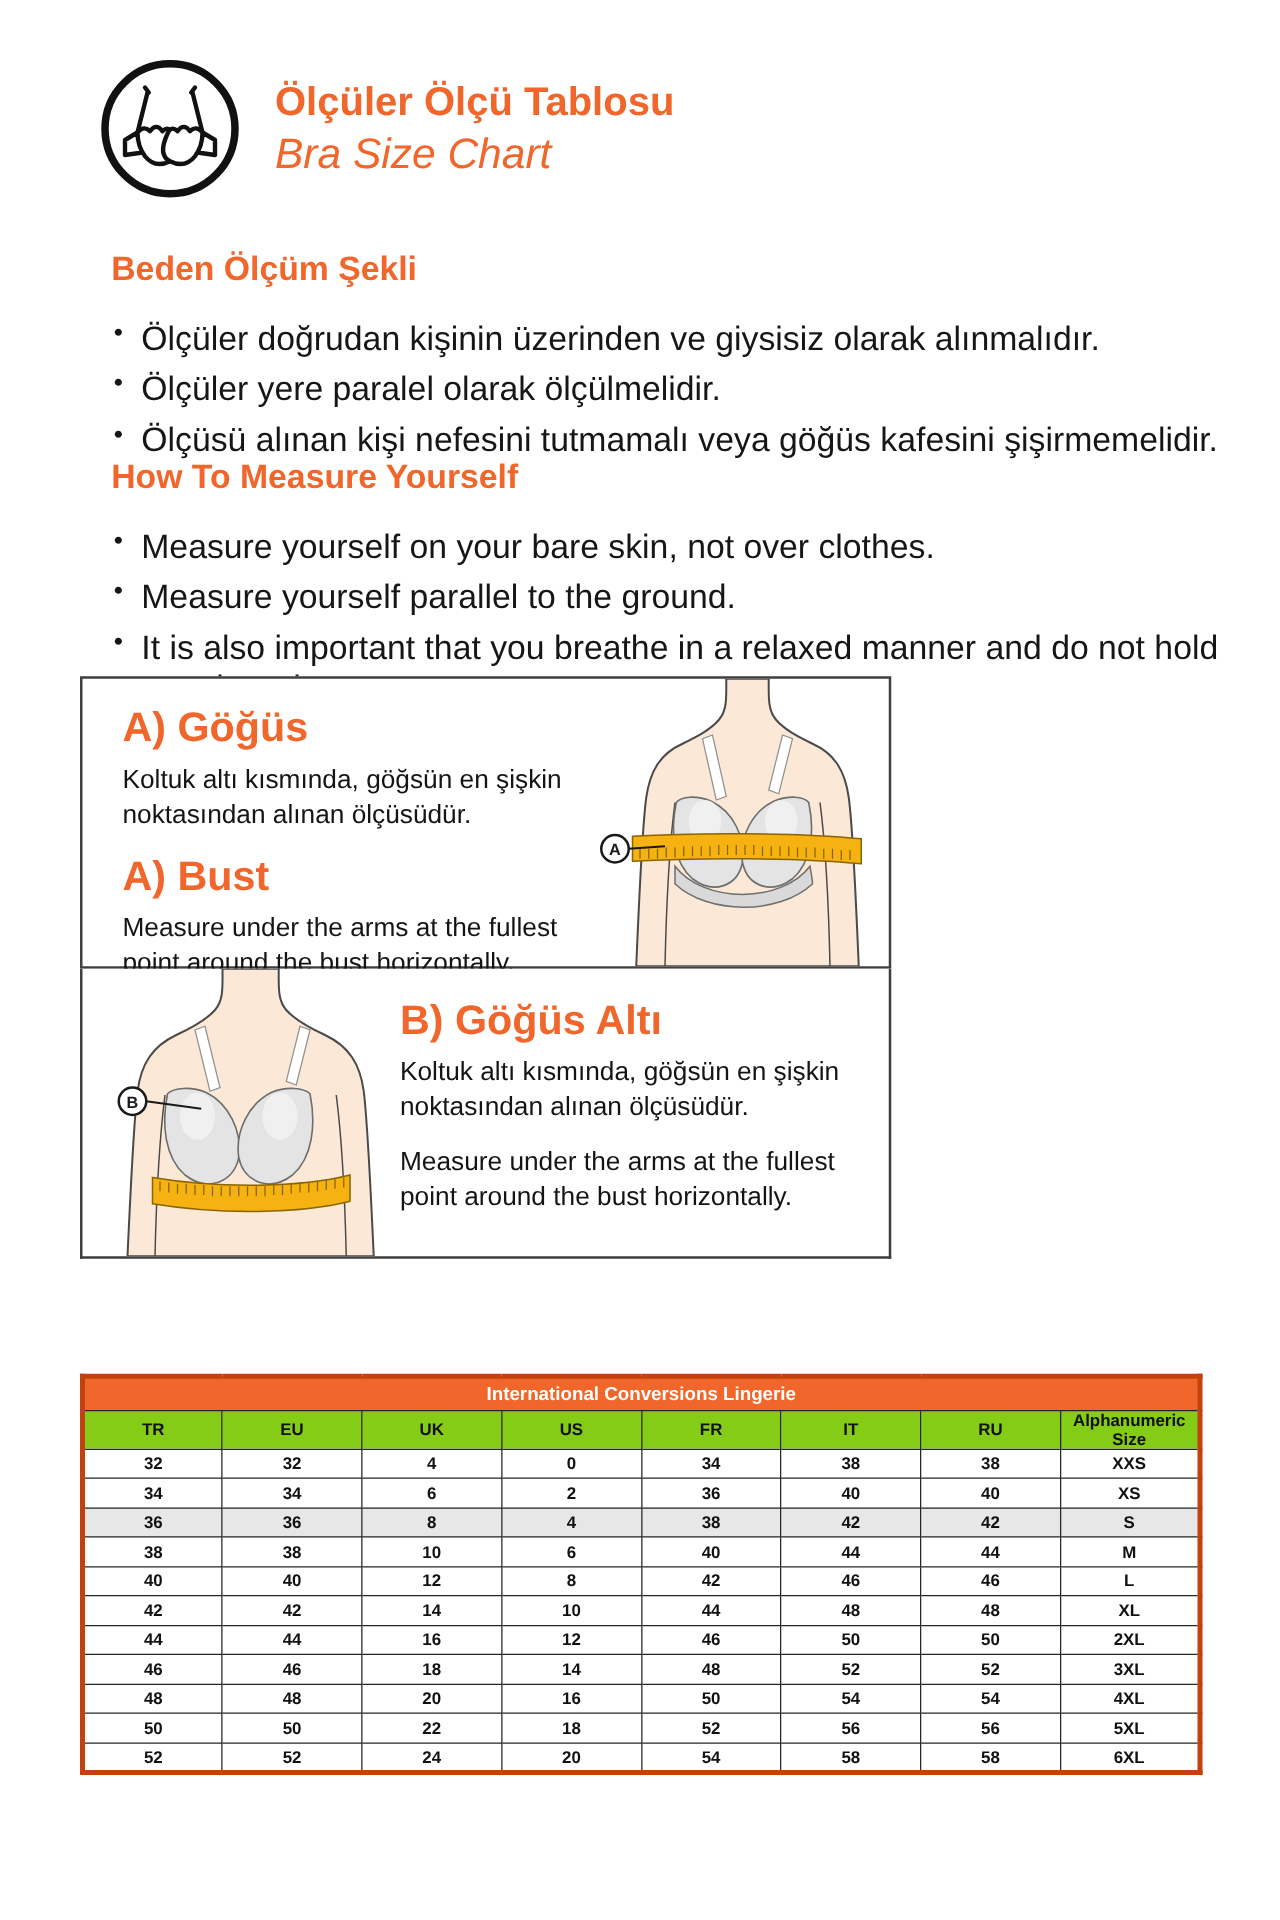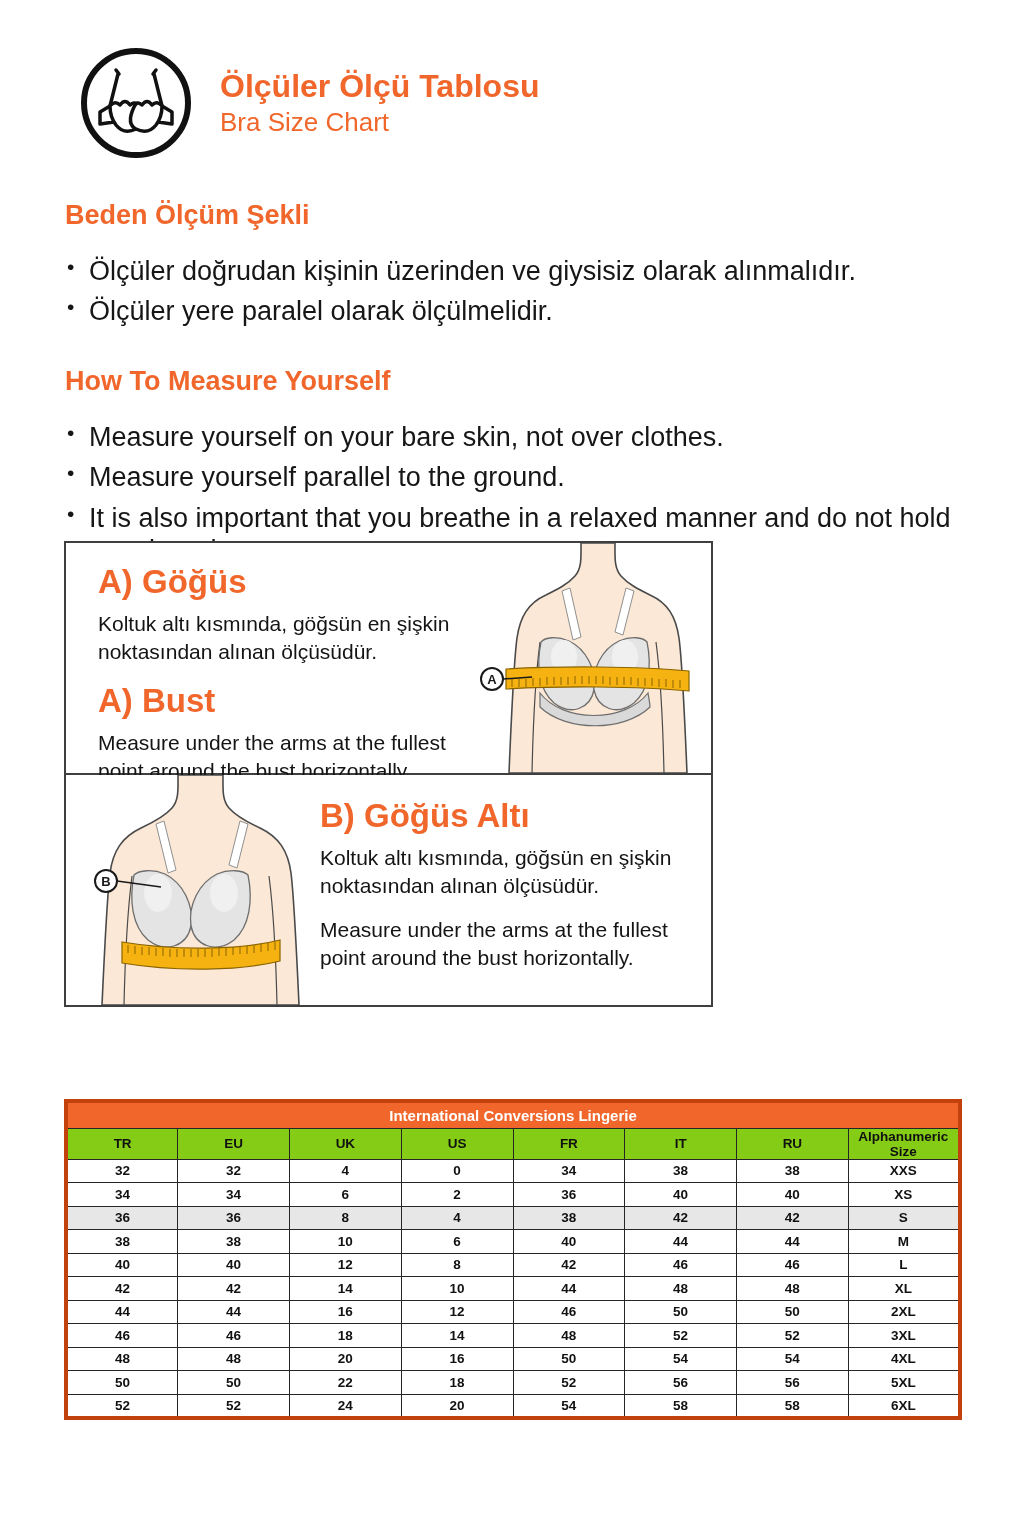--- a/index.html
+++ b/index.html
@@ -5,24 +5,24 @@
   * { margin:0; padding:0; box-sizing:border-box; }
   html,body { background:#ffffff; }
   body { font-family:"Liberation Sans", sans-serif; color:#1a1a1a; }
   .page { position:relative; width:1024px; height:1536px; background:#ffffff; overflow:hidden; }
 
   
   .header { position:absolute; left:80px; top:44px; display:flex; align-items:center; }
   .logo { width:112px; height:118px; flex:0 0 auto; }
   .titles { margin-left:28px; }
   .title-tr { font-size:32px; font-weight:bold; color:#F0662B; line-height:1.15; }
-  .title-en { font-size:26px; color:#F0662B; font-weight:normal; line-height:1.2; margin-top:3px; }
-
-  
-  .tsection { position:absolute; left:65px; width:910px; }
+  .title-en { font-size:34px; font-style:italic; color:#F0662B; font-weight:normal; line-height:1.2; margin-top:3px; }
+
+  
+  .tsection { position:absolute; left:89px; width:910px; }
   .sec-tr { top:200px; }
   .sec-en { top:366px; }
   .tsection h3 { font-size:27px; font-weight:bold; color:#F0662B; margin-bottom:24px; }
   .tsection ul { list-style:none; }
   .tsection li { position:relative; font-size:27px; line-height:1.2; padding-left:24px; margin-bottom:8px; color:#161616; }
   .tsection li::before { content:"•"; position:absolute; left:2px; top:-1px; font-size:21px; }
 
   
   .mbox { position:absolute; left:64px; width:649px; border:2px solid #3f3f3f; background:#fff; }
   .box-a { top:541px; height:234px; }
@@ -66,20 +66,21 @@
       <div class="title-tr">Ölçüler Ölçü Tablosu</div>
       <div class="title-en">Bra Size Chart</div>
     </div>
   </div>
 
   <div class="tsection sec-tr">
     <h3>Beden Ölçüm Şekli</h3>
     <ul>
       <li>Ölçüler doğrudan kişinin üzerinden ve giysisiz olarak alınmalıdır.</li>
       <li>Ölçüler yere paralel olarak ölçülmelidir.</li>
+      <li>Ölçüsü alınan kişi nefesini tutmamalı veya göğüs kafesini şişirmemelidir.</li>
     </ul>
   </div>
 
   <div class="tsection sec-en">
     <h3>How To Measure Yourself</h3>
     <ul>
       <li>Measure yourself on your bare skin, not over clothes.</li>
       <li>Measure yourself parallel to the ground.</li>
       <li>It is also important that you breathe in a relaxed manner and do not hold your breath.</li>
     </ul>

